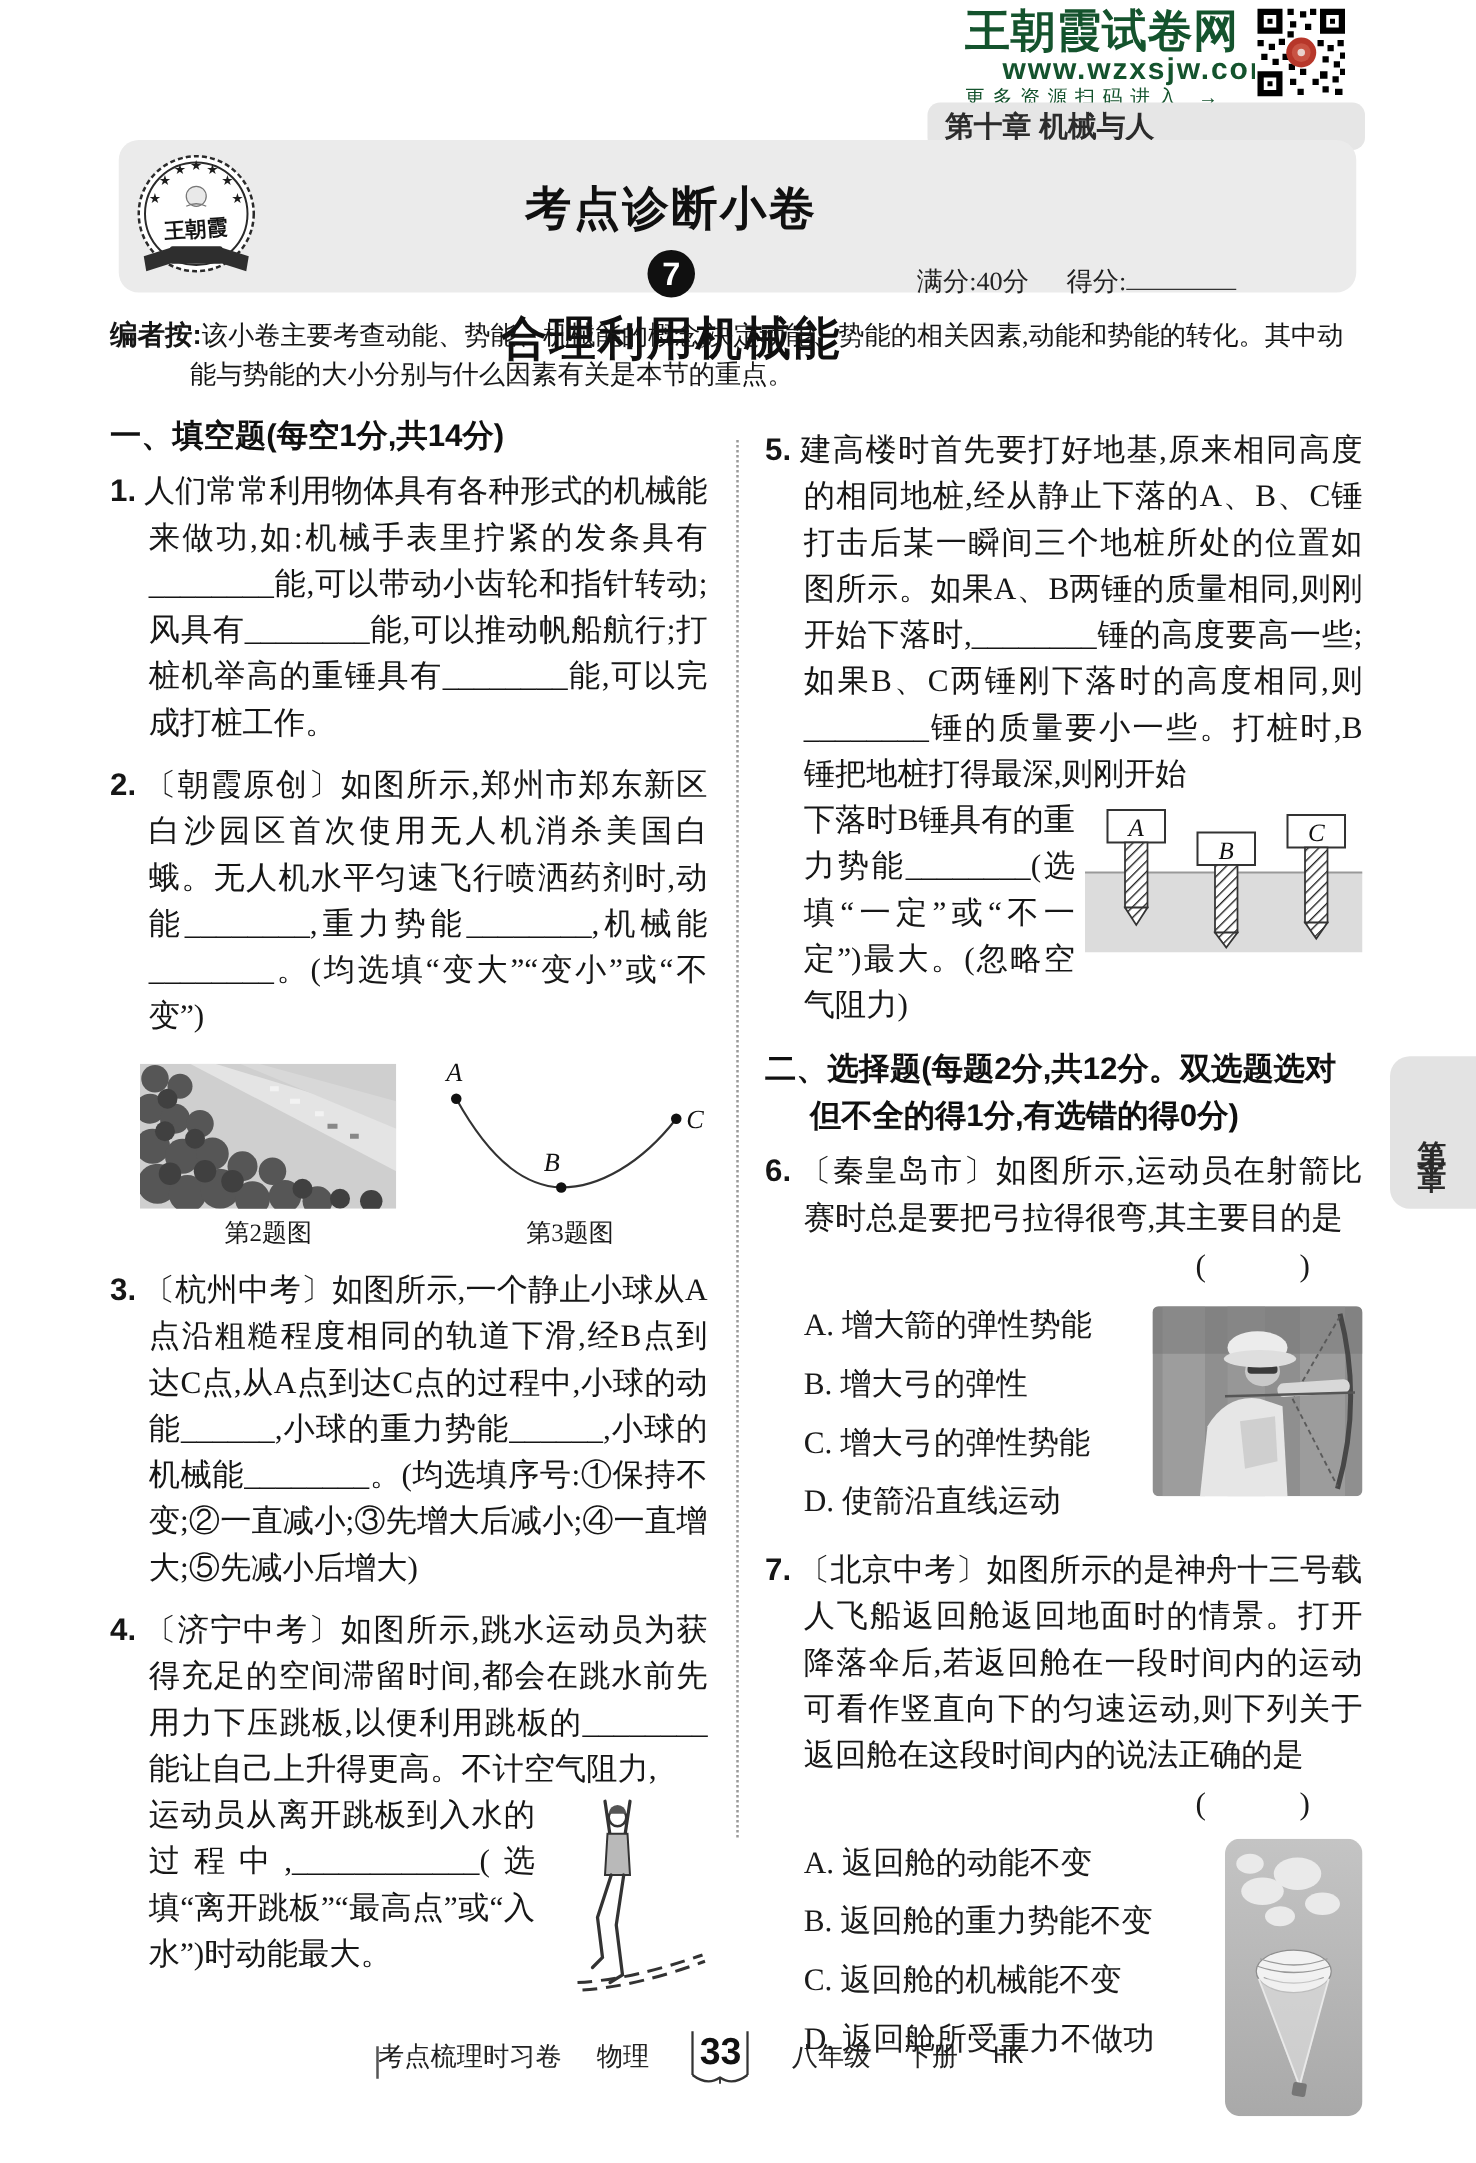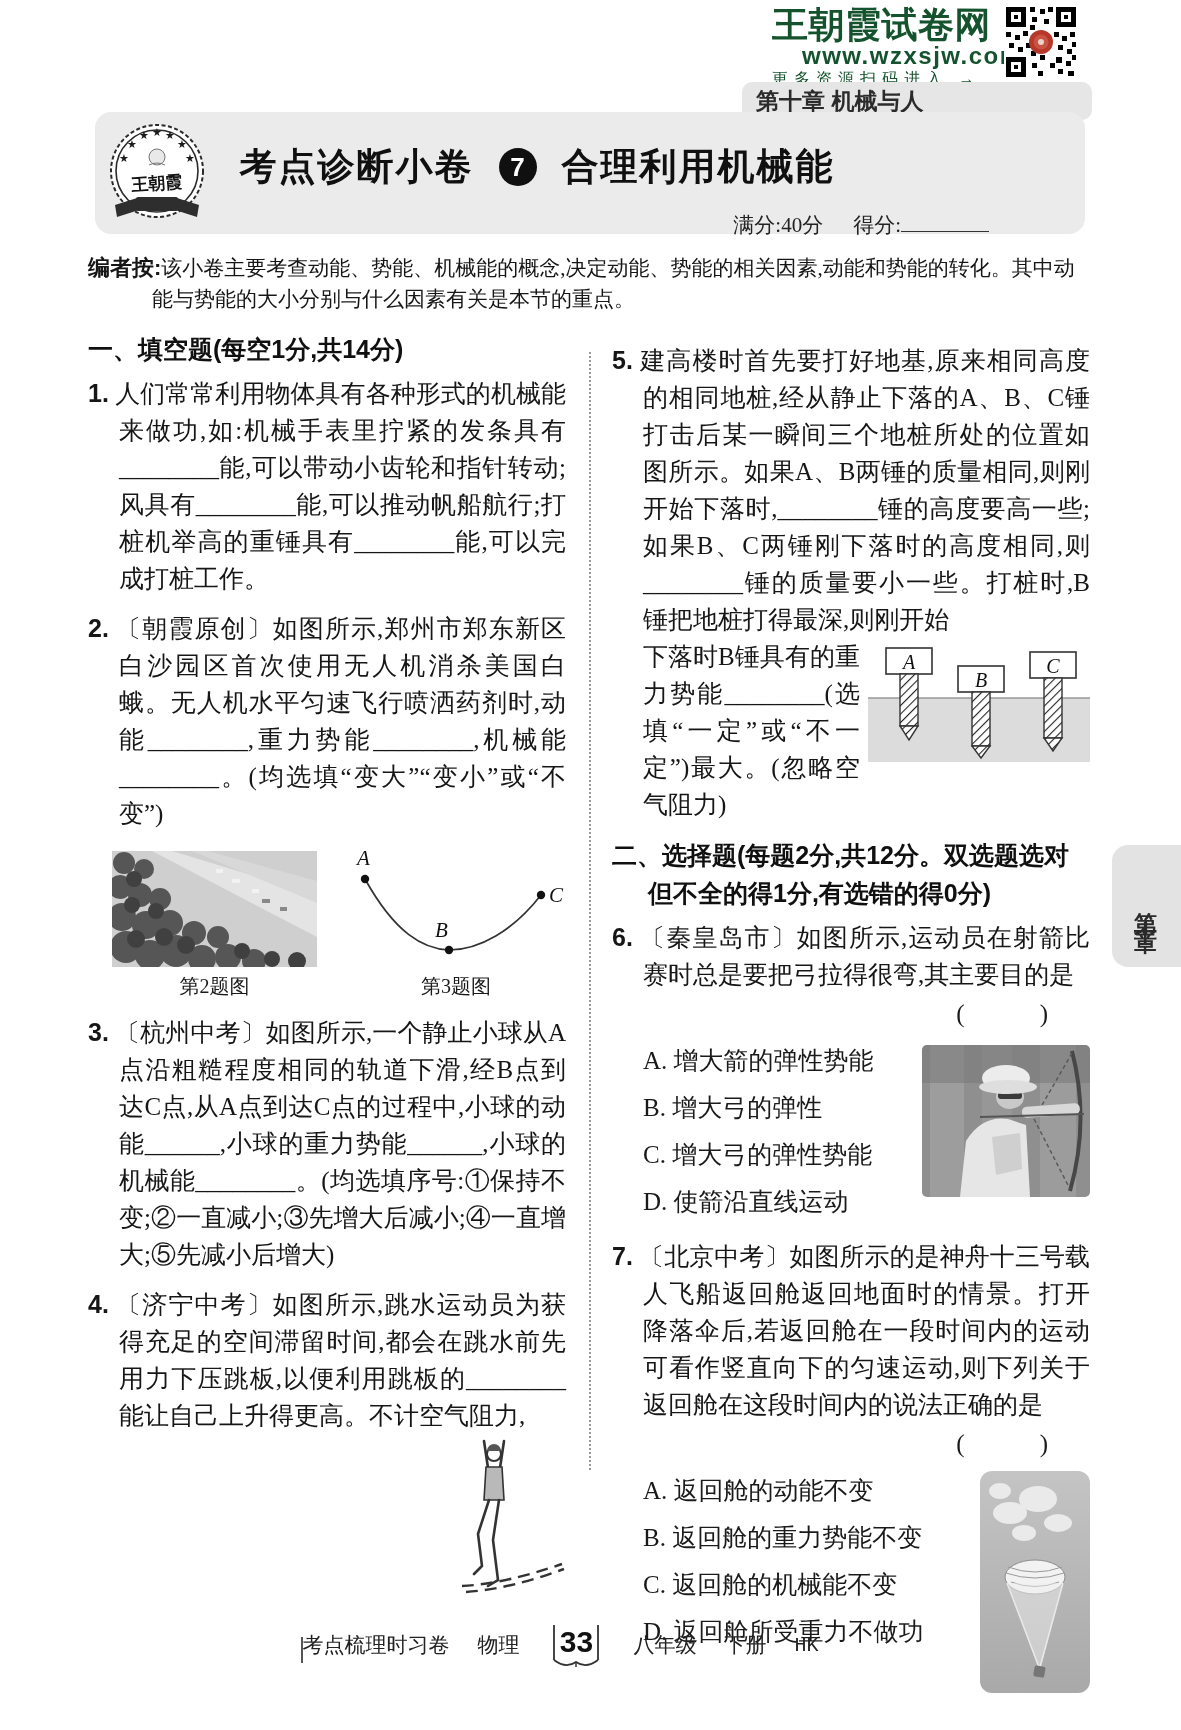--- a/index.html
+++ b/index.html
@@ -15,21 +15,21 @@
   .qr{left:1004px;top:5px;width:74px;height:74px;}
 
   .chapterband{left:742px;top:82px;width:350px;height:38px;background:#e6e6e6;border-radius:10px;
     display:flex;align-items:center;box-sizing:border-box;padding-left:14px;
     font-family:"Liberation Sans",sans-serif;font-weight:600;font-size:23px;color:#2b2b2b;}
 
   
   .titlebox{left:95px;top:112px;width:990px;height:122px;background:#ebebeb;border-radius:16px;}
   .badge{position:absolute;left:12px;top:5px;width:100px;height:112px;}
   .titleline{position:absolute;left:0;right:6px;top:30px;display:flex;justify-content:center;align-items:center;
-    gap:25px;transform:translateX(-50px);}
+    gap:8px;transform:translateX(-50px);flex-direction:column;}
   .title-prefix,.title-name{font-family:"Liberation Sans",sans-serif;font-weight:800;font-size:37px;color:#101010;letter-spacing:2px;}
   .title-circ{width:38px;height:38px;border-radius:50%;background:#101010;color:#fff;
     font-family:"Liberation Sans",sans-serif;font-weight:700;font-size:26px;display:flex;align-items:center;justify-content:center;}
   .scoreline{position:absolute;right:96px;top:98px;font-size:21px;color:#222;}
   .scoreline .fs{margin-right:30px;}
   .blank-u{display:inline-block;width:88px;border-bottom:1.5px solid #333;height:1.0em;vertical-align:baseline;}
 
   
   .editor{left:88px;top:252px;width:926px;font-size:21px;line-height:31px;padding-left:64px;text-indent:-64px;color:#161616;}
   .editor .lbl{font-family:"Liberation Sans",sans-serif;font-weight:700;font-size:22px;}
@@ -266,20 +266,21 @@
           <path d="M28,148 Q70,146 128,126" fill="none" stroke="#333" stroke-width="2.4" stroke-dasharray="12 7"></path>
           <path d="M32,154 Q76,151 130,131" fill="none" stroke="#333" stroke-width="2.4" stroke-dasharray="12 7"></path>
           <circle cx="60" cy="16" r="7" fill="#fff" stroke="#333" stroke-width="2"></circle>
           <path d="M53,13 a7,7 0 0 1 14,0 z" fill="#555"></path>
           <path d="M54,30 L50,3" stroke="#333" stroke-width="2.6" stroke-linecap="round" fill="none"></path>
           <path d="M66,30 L70,3" stroke="#333" stroke-width="2.6" stroke-linecap="round" fill="none"></path>
           <path d="M52,29 L68,29 L70,62 L50,62 Z" fill="#b9b9b9" stroke="#333" stroke-width="1.6"></path>
           <path d="M55,62 L44,96 L48,128 L40,136" stroke="#333" stroke-width="2.6" fill="none" stroke-linecap="round"></path>
           <path d="M65,62 L59,102 L64,142 L54,148" stroke="#333" stroke-width="2.6" fill="none" stroke-linecap="round"></path>
         </svg>
+        <span>运动员从离开跳板到入水的过程中,____________(选填“离开跳板”“最高点”或“入水”)时动能最大。</span>
       </div>
     </div>
   </div>
 
   <div class="abs col col-r">
 
     <div class="qblock" style="margin-top:12px;">
       <div class="q hangq">
         <span class="qnum">5.</span>
         <span>建高楼时首先要打好地基,原来相同高度的相同地桩,经从静止下落的A、B、C锤打击后某一瞬间三个地桩所处的位置如图所示。如果A、B两锤的质量相同,则刚开始下落时,________锤的高度要高一些;如果B、C两锤刚下落时的高度相同,则________锤的质量要小一些。打桩时,B锤把地桩打得最深,则刚开始</span>

